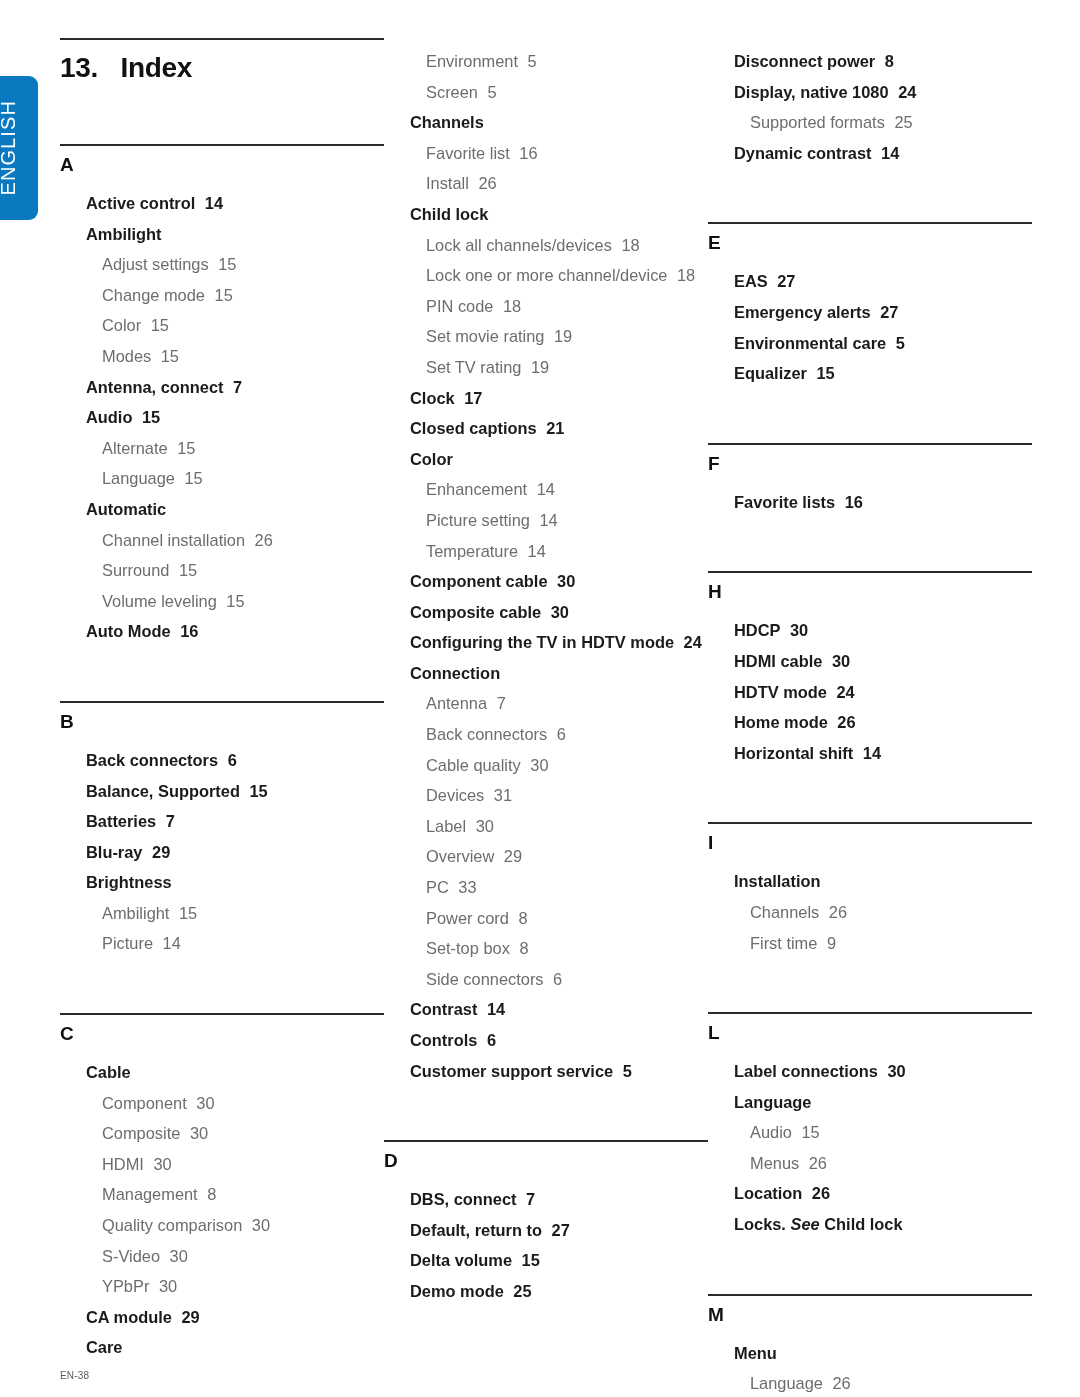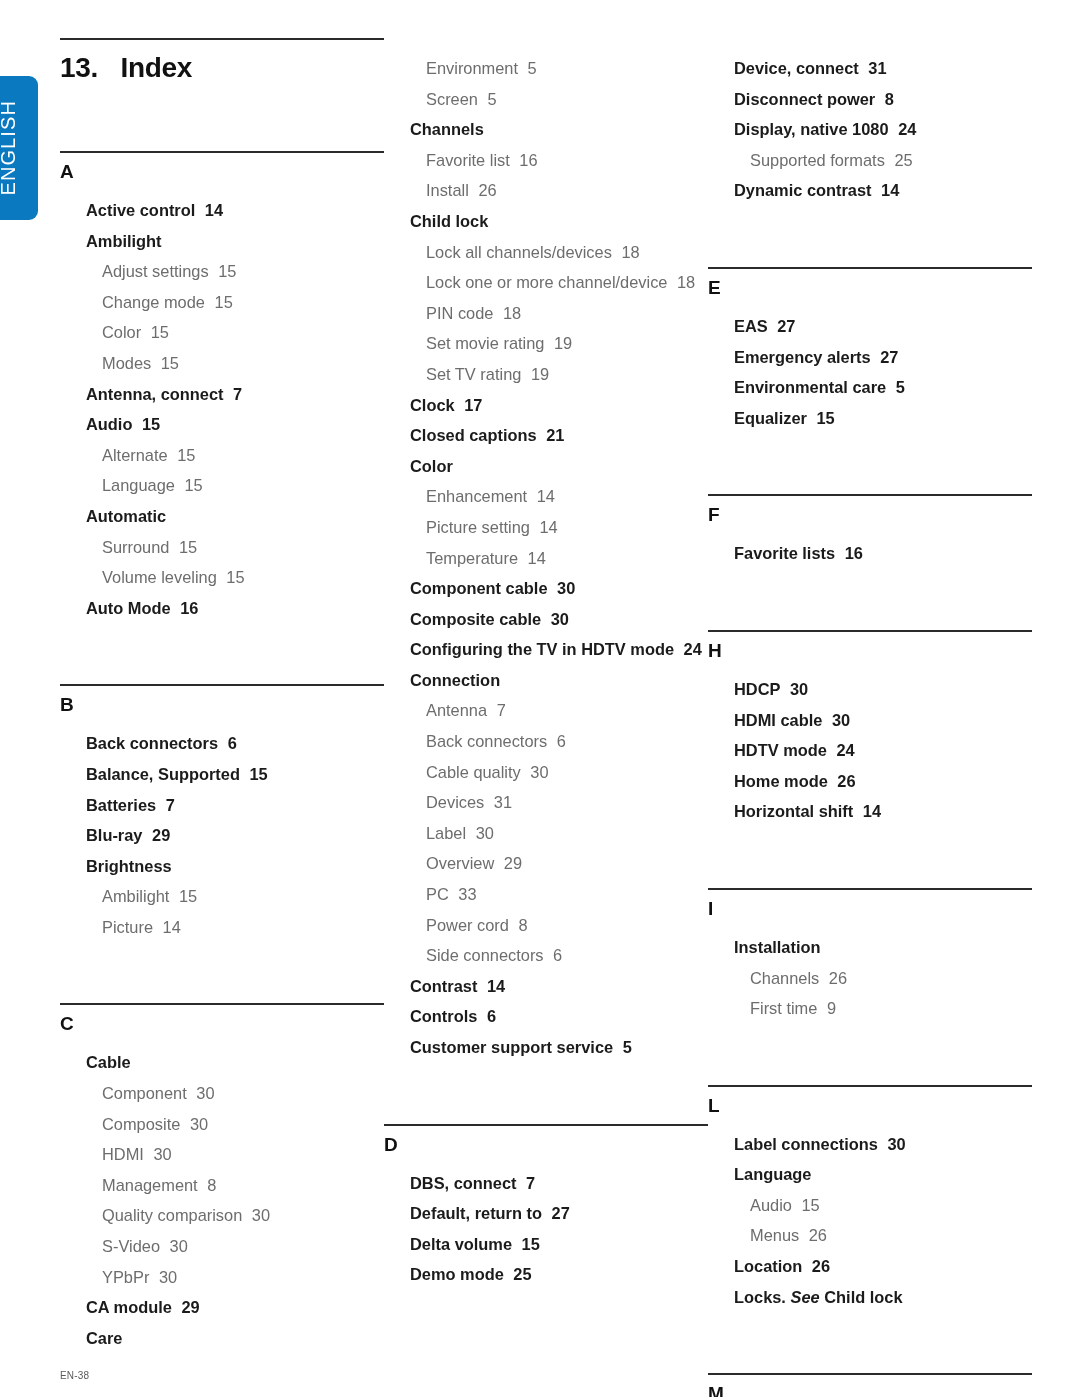--- a/index.html
+++ b/index.html
@@ -78,21 +78,21 @@
     font-size: 28px;
     font-weight: bold;
     letter-spacing: -0.3px;
     margin: 12px 0 0 0;
     color: #111;
     white-space: pre;
   }
   .title-gap { height: 52px; }
 
   
-  .letter-block { margin-top: 15px; }
+  .letter-block { margin-top: 8px; }
   .letter {
     font-size: 19px;
     font-weight: bold;
     color: #111;
     margin: 9px 0 14px 0;
     line-height: 1;
   }
   .section-space { height: 46px; }
 
   
@@ -154,20 +154,21 @@
               <li class="entry main"><span>Ambilight</span></li>
               <li class="entry sub"><span>Adjust settings</span><span class="pg"> 15</span></li>
               <li class="entry sub"><span>Change mode</span><span class="pg"> 15</span></li>
               <li class="entry sub"><span>Color</span><span class="pg"> 15</span></li>
               <li class="entry sub"><span>Modes</span><span class="pg"> 15</span></li>
               <li class="entry main"><span>Antenna, connect</span><span class="pg"> 7</span></li>
               <li class="entry main"><span>Audio</span><span class="pg"> 15</span></li>
               <li class="entry sub"><span>Alternate</span><span class="pg"> 15</span></li>
               <li class="entry sub"><span>Language</span><span class="pg"> 15</span></li>
               <li class="entry main"><span>Automatic</span></li>
+              <li class="entry sub"><span>Channel installation</span><span class="pg"> 26</span></li>
               <li class="entry sub"><span>Surround</span><span class="pg"> 15</span></li>
               <li class="entry sub"><span>Volume leveling</span><span class="pg"> 15</span></li>
               <li class="entry main"><span>Auto Mode</span><span class="pg"> 16</span></li>
             </ul>
           </div>
           <div class="section-space"></div>
           <div class="letter-block">
             <hr class="rule-thin">
             <div class="letter">B</div>
             <ul class="entries">
@@ -226,20 +227,21 @@
               <li class="entry main"><span>Configuring the TV in HDTV mode</span><span class="pg"> 24</span></li>
               <li class="entry main"><span>Connection</span></li>
               <li class="entry sub"><span>Antenna</span><span class="pg"> 7</span></li>
               <li class="entry sub"><span>Back connectors</span><span class="pg"> 6</span></li>
               <li class="entry sub"><span>Cable quality</span><span class="pg"> 30</span></li>
               <li class="entry sub"><span>Devices</span><span class="pg"> 31</span></li>
               <li class="entry sub"><span>Label</span><span class="pg"> 30</span></li>
               <li class="entry sub"><span>Overview</span><span class="pg"> 29</span></li>
               <li class="entry sub"><span>PC</span><span class="pg"> 33</span></li>
               <li class="entry sub"><span>Power cord</span><span class="pg"> 8</span></li>
+              <li class="entry sub"><span>Set-top box</span><span class="pg"> 8</span></li>
               <li class="entry sub"><span>Side connectors</span><span class="pg"> 6</span></li>
               <li class="entry main"><span>Contrast</span><span class="pg"> 14</span></li>
               <li class="entry main"><span>Controls</span><span class="pg"> 6</span></li>
               <li class="entry main"><span>Customer support service</span><span class="pg"> 5</span></li>
             </ul>
           </div>
           <div class="section-space"></div>
           <div class="letter-block">
             <hr class="rule-thin">
             <div class="letter">D</div>
@@ -250,21 +252,20 @@
               <li class="entry main"><span>Demo mode</span><span class="pg"> 25</span></li>
             </ul>
           </div>
         </div>
     </div>
 
     <div class="col col-3">
       <div id="col-3-sections">
           <div class="letter-block">
             <ul class="entries">
-              <li class="entry main"><span>Device, connect</span><span class="pg"> 31</span></li>
               <li class="entry main"><span>Disconnect power</span><span class="pg"> 8</span></li>
               <li class="entry main"><span>Display, native 1080</span><span class="pg"> 24</span></li>
               <li class="entry sub"><span>Supported formats</span><span class="pg"> 25</span></li>
               <li class="entry main"><span>Dynamic contrast</span><span class="pg"> 14</span></li>
             </ul>
           </div>
           <div class="section-space"></div>
           <div class="letter-block">
             <hr class="rule-thin">
             <div class="letter">E</div>

